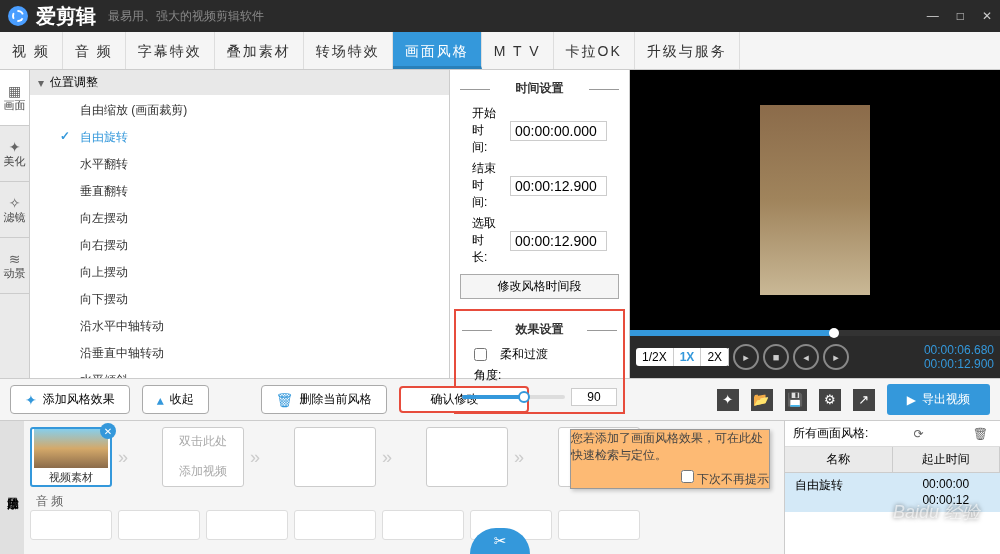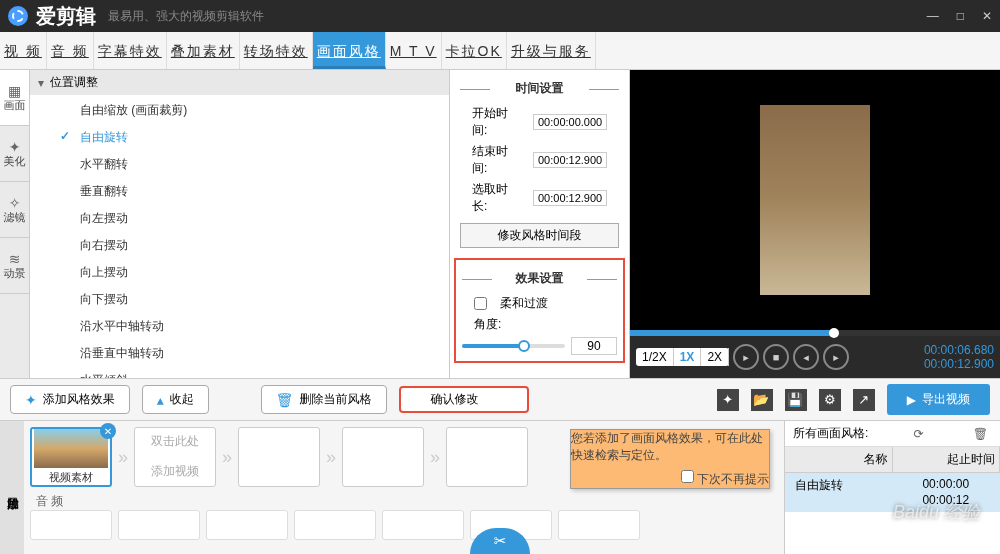--- a/index.html
+++ b/index.html
@@ -9,21 +9,21 @@
 .titlebar{background:#2a2a2a;height:32px;display:flex;align-items:center;padding:0 8px;color:#999;}
 .titlebar .logo{width:20px;height:20px;background:#4a9eff;border-radius:50%;margin-right:8px;position:relative;}
 .titlebar .logo::before{content:"";position:absolute;inset:4px;border:2px dashed #fff;border-radius:50%;}
 .titlebar .appname{color:#fff;font-size:20px;font-weight:bold;margin-right:12px;}
 .titlebar .slogan{color:#888;font-size:12px;}
 .titlebar .winbtns{margin-left:auto;display:flex;gap:18px;color:#ccc;font-size:16px;}
 .titlebar .winbtns span{cursor:pointer;}
 
 
 .maintabs{background:#f5f5f5;height:38px;display:flex;border-bottom:1px solid #ccc;}
-.maintabs .tab{padding:0 4px;line-height:38px;font-size:14px;color:#333;border-right:1px solid #ddd;cursor:pointer;letter-spacing:2px;text-decoration:underline;}
+.maintabs .tab{padding:0 12px;line-height:38px;font-size:14px;color:#333;border-right:1px solid #ddd;cursor:pointer;letter-spacing:2px;}
 .maintabs .tab.active{background:#3498db;color:#fff;border-bottom:3px solid #2980b9;}
 
 
 .main{display:flex;height:308px;}
 
 
 .sidetabs{width:30px;background:#eaeaea;border-right:1px solid #ccc;}
 .sidetabs .stab{height:56px;display:flex;flex-direction:column;align-items:center;justify-content:center;border-bottom:1px solid #ccc;cursor:pointer;}
 .sidetabs .stab.active{background:#fff;}
 .sidetabs .ico{font-size:14px;color:#666;}
@@ -38,21 +38,21 @@
 .fxlist li.sel{background:#fff;color:#3498db;font-weight:500;}
 .fxlist li.sel::before{content:"✓";position:absolute;left:30px;color:#3498db;font-weight:bold;}
 
 
 .settings{width:180px;background:#fff;padding:6px 10px;border-right:1px solid #ccc;}
 .settings .sec-title{text-align:center;font-weight:bold;color:#333;margin:4px 0 8px;position:relative;}
 .settings .sec-title::before,.settings .sec-title::after{content:"";position:absolute;top:50%;width:30px;height:1px;background:#999;}
 .settings .sec-title::before{left:0;}
 .settings .sec-title::after{right:0;}
 .settings .row{display:flex;align-items:center;gap:13px;margin:4px 12px;font-size:12px;}
-.settings .row input[type=text]{width:74px;border:1px solid #ccc;padding:1px 4px;font-size:11px;}
+.settings .row input[type=text]{width:97px;border:1px solid #ccc;padding:1px 4px;font-size:14px;}
 .settings .btn{width:100%;border:1px solid #aaa;background:#f5f5f5;padding:3px;cursor:pointer;margin:4px 0;}
 .settings .fx-box{border:2px solid #e74c3c;padding:6px;margin:6px -6px;}
 .settings .slider-row{display:flex;align-items:center;gap:6px;}
 .settings .slider{flex:1;height:4px;background:#ddd;position:relative;border-radius:2px;}
 .settings .slider .fill{position:absolute;left:0;top:0;bottom:0;width:60%;background:#3498db;border-radius:2px;}
 .settings .slider .thumb{position:absolute;left:60%;top:50%;width:12px;height:12px;background:#fff;border:2px solid #3498db;border-radius:50%;transform:translate(-50%,-50%);}
 .settings .numbox{width:46px;border:1px solid #ccc;padding:1px;text-align:center;}
 
 
 .preview{flex:1;background:#000;display:flex;flex-direction:column;position:relative;}
@@ -79,33 +79,33 @@
 
 .timeline{height:134px;background:#f5f5f5;display:flex;border-top:1px solid #ccc;position:relative;}
 .timeline .tlabel{width:24px;background:#e0e0e0;writing-mode:vertical-lr;text-align:center;padding:8px 4px;font-size:12px;}
 .timeline .tracks{flex:1;padding:6px;overflow:hidden;}
 .timeline .track{display:flex;gap:6px;align-items:center;margin-bottom:6px;}
 .timeline .clip{width:82px;height:60px;background:#fff;border:1px solid #ccc;border-radius:3px;display:flex;flex-direction:column;align-items:center;justify-content:center;position:relative;}
 .timeline .clip.active{border:2px solid #3498db;}
 .timeline .clip.active .thumb{width:74px;height:40px;background:linear-gradient(180deg,#87ceeb,#d4a96a,#8b6b4a);}
 .timeline .clip.active .del{position:absolute;top:-6px;right:-6px;width:16px;height:16px;background:#3498db;color:#fff;border-radius:50%;font-size:10px;display:flex;align-items:center;justify-content:center;}
 .timeline .clip .cap{font-size:11px;color:#333;margin-top:2px;}
-.timeline .clip.ph{color:#aaa;font-size:11px;text-align:left;line-height:1.3;}
+.timeline .clip.ph{color:#aaa;font-size:11px;text-align:left;line-height:1.3;margin-left:28px;}
 .timeline .arrow{color:#ccc;font-size:18px;}
 .timeline .audio-lbl{font-size:12px;color:#666;padding-left:6px;}
 .timeline .aclip{width:82px;height:30px;background:#fff;border:1px solid #ddd;border-radius:3px;}
 .timeline .tip{position:absolute;top:8px;right:230px;width:200px;background:#fdba74;border:1px solid #999;font-size:11px;color:#444;box-shadow:2px 2px 4px rgba(0,0,0,.2);}
 .timeline .tip .tipchk{margin-top:6px;text-align:right;}
 
 
 .stylespanel{width:216px;background:#fff;border-left:1px solid #ccc;}
 .stylespanel .sphdr{display:flex;align-items:center;padding:4px 8px;border-bottom:1px solid #ddd;}
 .stylespanel .sphdr .ico{margin-left:auto;color:#666;cursor:pointer;padding:0 4px;}
 .stylespanel .cols{display:flex;background:#eaeaea;border-bottom:1px solid #ccc;}
-.stylespanel .cols span{flex:1;text-align:right;padding:4px;border-right:1px solid #ccc;}
+.stylespanel .cols span{flex:1;text-align:center;padding:4px;border-right:1px solid #ccc;}
 .stylespanel .srow{display:flex;background:#d4e9f7;padding:4px;}
 .stylespanel .srow .c1{flex:1;padding-left:6px;}
 .stylespanel .srow .c2{flex:1;text-align:center;font-size:11px;line-height:1.3;}
 
 
 .scissors{position:absolute;bottom:0;left:50%;transform:translateX(-50%);width:60px;height:26px;background:#3498db;border-radius:26px 26px 0 0;display:flex;align-items:center;justify-content:center;color:#fff;font-size:15px;}
 
 
 .wm{position:absolute;bottom:30px;right:20px;color:rgba(255,255,255,.6);font-size:18px;font-style:italic;text-shadow:0 0 4px rgba(0,0,0,.5);}
 .wm2{position:absolute;bottom:12px;right:20px;color:rgba(255,255,255,.5);font-size:11px;}

